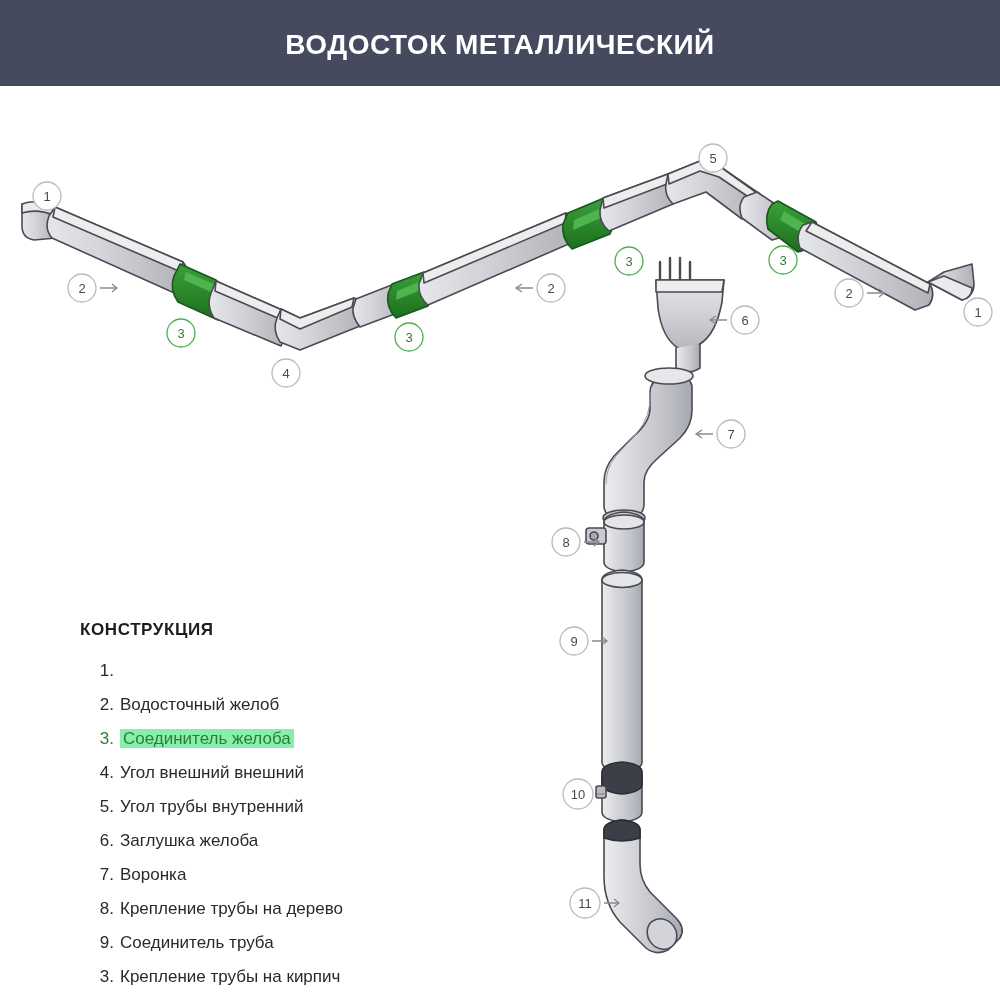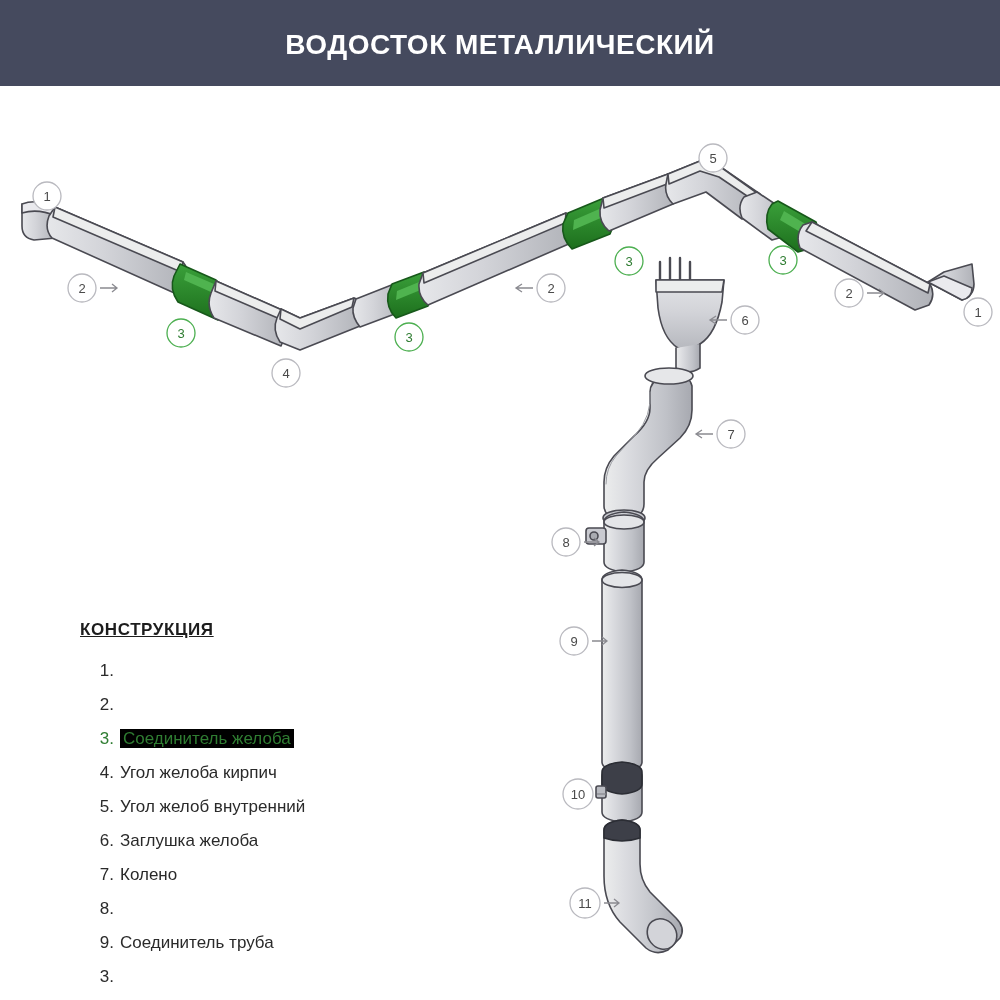--- a/index.html
+++ b/index.html
@@ -54,21 +54,20 @@
     left: 80px;
     top: 620px;
     width: 360px;
   }
   .legend-title {
     font-size: 17px;
     font-weight: bold;
     letter-spacing: 0.6px;
     color: #1d1d1d;
     margin-bottom: 20px;
-    text-decoration: underline;
   }
   .legend-list {
     list-style: none;
     margin: 0;
     padding: 0;
   }
   .legend-item {
     display: flex;
     font-size: 17px;
     color: #2a2a2a;
@@ -82,21 +81,21 @@
     padding-right: 6px;
   }
   .legend-label {
     flex: 1;
   }
   .legend-item.highlight .legend-num,
   .legend-item.highlight .legend-label {
     color: #2f7d32;
   }
   .legend-item.highlight .hl-wrap {
-    background: #000000;
+    background: #86efac;
     padding: 0 3px;
   }
 
   
   .callout-text {
     font-size: 13px;
     fill: #4a4a4a;
     font-family: "Liberation Sans", sans-serif;
     text-anchor: middle;
     dominant-baseline: central;
@@ -351,46 +350,49 @@
 </div>
 
 <div class="legend">
   <div class="legend-title">КОНСТРУКЦИЯ</div>
   <ul class="legend-list">
     <li class="legend-item">
       <span class="legend-num">1.</span>
     </li>
     <li class="legend-item">
       <span class="legend-num">2.</span>
+      <span class="legend-label">Водосточный желоб</span>
     </li>
     <li class="legend-item highlight">
       <span class="legend-num">3.</span>
       <span class="legend-label"><span class="hl-wrap">Соединитель желоба</span></span>
     </li>
     <li class="legend-item">
       <span class="legend-num">4.</span>
-      <span class="legend-label">Угол желоба кирпич</span>
+      <span class="legend-label">Угол внешний внешний</span>
     </li>
     <li class="legend-item">
       <span class="legend-num">5.</span>
-      <span class="legend-label">Угол желоб внутренний</span>
+      <span class="legend-label">Угол трубы внутренний</span>
     </li>
     <li class="legend-item">
       <span class="legend-num">6.</span>
       <span class="legend-label">Заглушка желоба</span>
     </li>
     <li class="legend-item">
       <span class="legend-num">7.</span>
-      <span class="legend-label">Колено</span>
+      <span class="legend-label">Воронка</span>
     </li>
     <li class="legend-item">
       <span class="legend-num">8.</span>
+      <span class="legend-label">Крепление трубы на дерево</span>
     </li>
     <li class="legend-item">
       <span class="legend-num">9.</span>
       <span class="legend-label">Соединитель труба</span>
     </li>
     <li class="legend-item">
       <span class="legend-num">3.</span>
+      <span class="legend-label">Крепление трубы на кирпич</span>
     </li>
 
   </ul>
 </div>
 
 </body></html>

